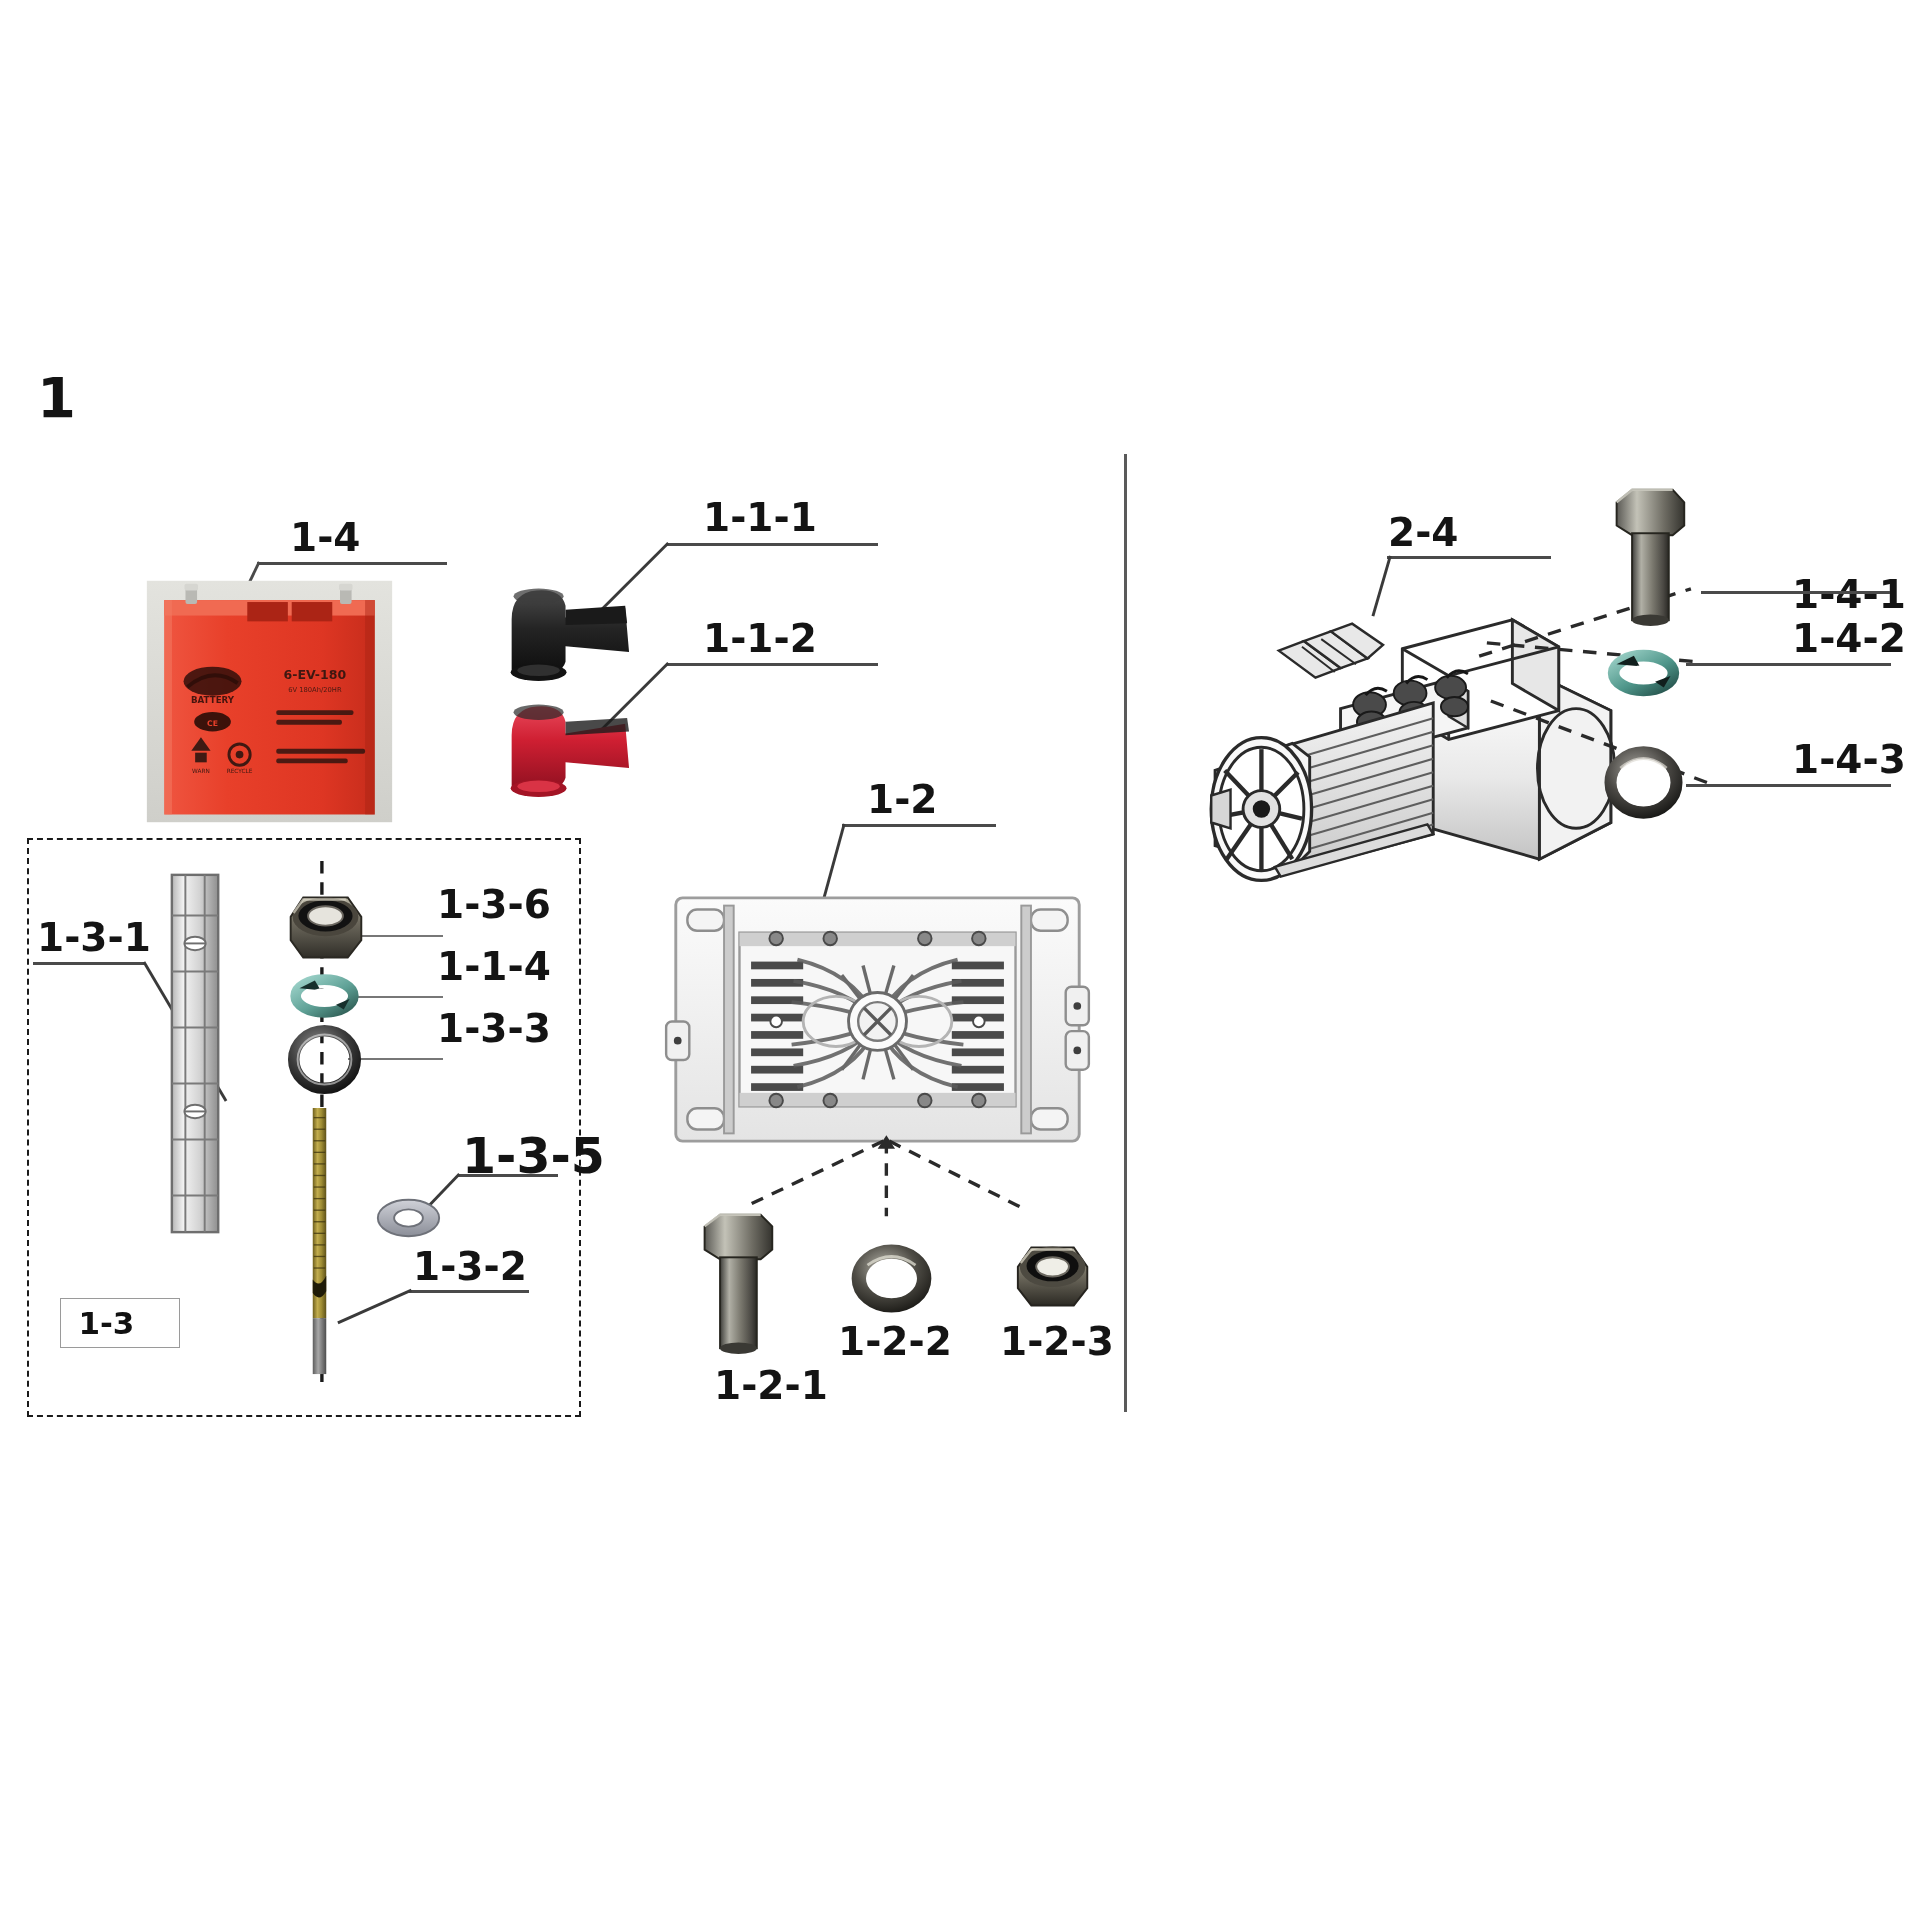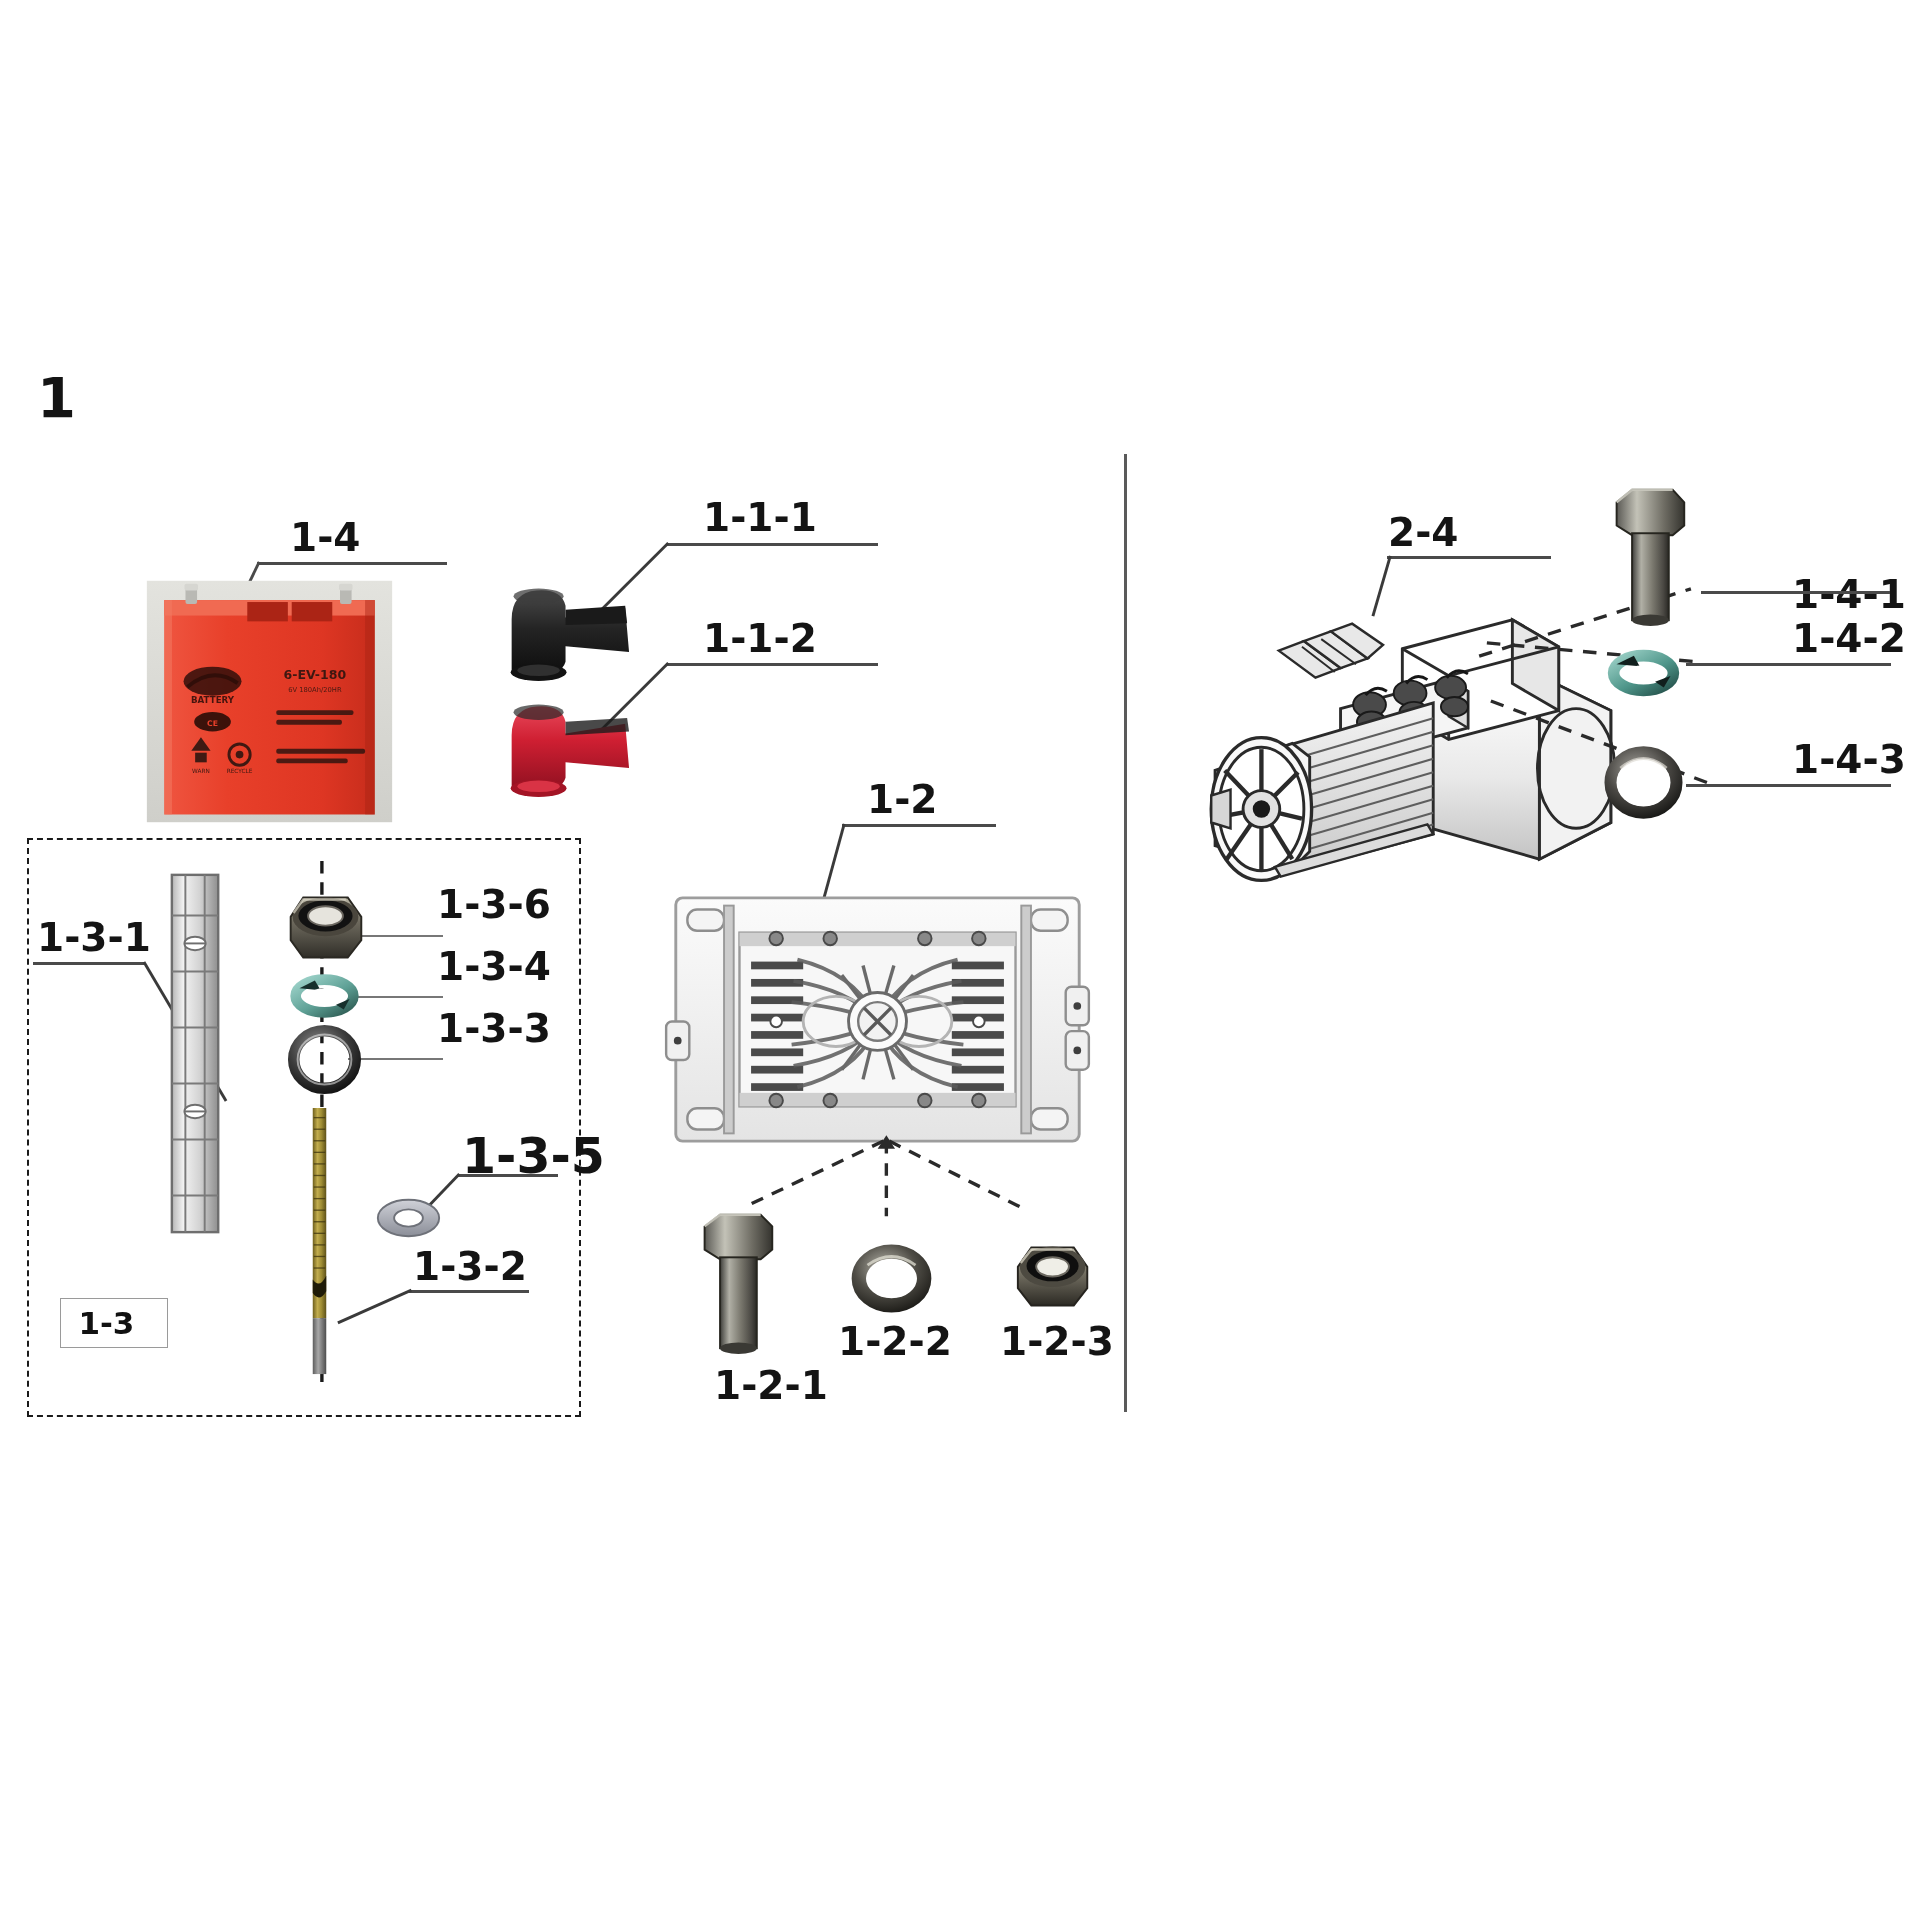--- a/index.html
+++ b/index.html
@@ -186,21 +186,21 @@
       </linearGradient>
     </defs>
     <path d="M13 34 L26 14 L72 14 L86 34 L86 58 L72 76 L26 76 L13 58 Z" fill="url(#nutG1)" stroke="#2a2822" stroke-width="2"></path>
     <ellipse cx="49" cy="34" rx="34" ry="20" fill="#4a463d"></ellipse>
     <ellipse cx="49" cy="33" rx="28" ry="16" fill="#121212"></ellipse>
     <ellipse cx="49" cy="33" rx="18" ry="10" fill="#e6e4dd"></ellipse>
     <ellipse cx="49" cy="33" rx="18" ry="10" fill="none" stroke="#6b6760" stroke-width="2"></ellipse>
     <path d="M16 30 L26 16 L70 16" stroke="#d8d4c5" stroke-width="2.5" fill="none" opacity="0.7"></path>
   </svg>
 
-  <div class="lbl" style="left:437px;top:944px;font-size:39px;">1-3-4</div>
+  <div class="lbl" style="left:437px;top:944px;font-size:39px;">1-1-4</div>
   <div class="leader leader-h thin" style="left:348px;top:996px;width:95px;height:1.9px;"></div>
 
   <svg style="position:absolute;left:286px;top:969px;" width="77" height="54" viewBox="0 0 80 56">
     <defs>
       <linearGradient id="lwG1" x1="0" y1="0" x2="1" y2="1">
         <stop offset="0%" stop-color="#9fd4cb"></stop>
         <stop offset="55%" stop-color="#5fa196"></stop>
         <stop offset="100%" stop-color="#2d5a52"></stop>
       </linearGradient>
     </defs>
@@ -276,21 +276,21 @@
       <line x1="9" y1="106" x2="21" y2="106"></line>
         <line x1="9" y1="118" x2="21" y2="118"></line>
       <line x1="9" y1="130" x2="21" y2="130"></line>
         <line x1="9" y1="142" x2="21" y2="142"></line>
       <line x1="9" y1="154" x2="21" y2="154"></line>
         <line x1="9" y1="166" x2="21" y2="166"></line>
     </g>
     <path d="M8 178 q7 10 14 -4 l0 16 q-7 12 -14 2 z" fill="#1f1b08"></path>
   </svg>
 
-  <div class="boxlbl" style="left:60px;top:1298px;width:108px;height:50px;">
+  <div class="boxlbl" style="left:60px;top:1298px;width:120px;height:50px;">
     <span style="font-size:31px;font-weight:700;">1-3</span>
   </div>
 
   <div class="lbl" style="left:867px;top:777px;font-size:39px;">1-2</div>
   <div class="leader leader-h" style="left:842px;top:824px;width:154px;"></div>
   <svg style="position:absolute;left:817px;top:822px;" width="39" height="85" viewBox="0 0 40 88">
     <line x1="28" y1="2" x2="5" y2="86" stroke="#3a3a3a" stroke-width="3"></line>
   </svg>
 
   <svg style="position:absolute;left:670px;top:890px;" width="415" height="259" viewBox="0 0 430 268">

